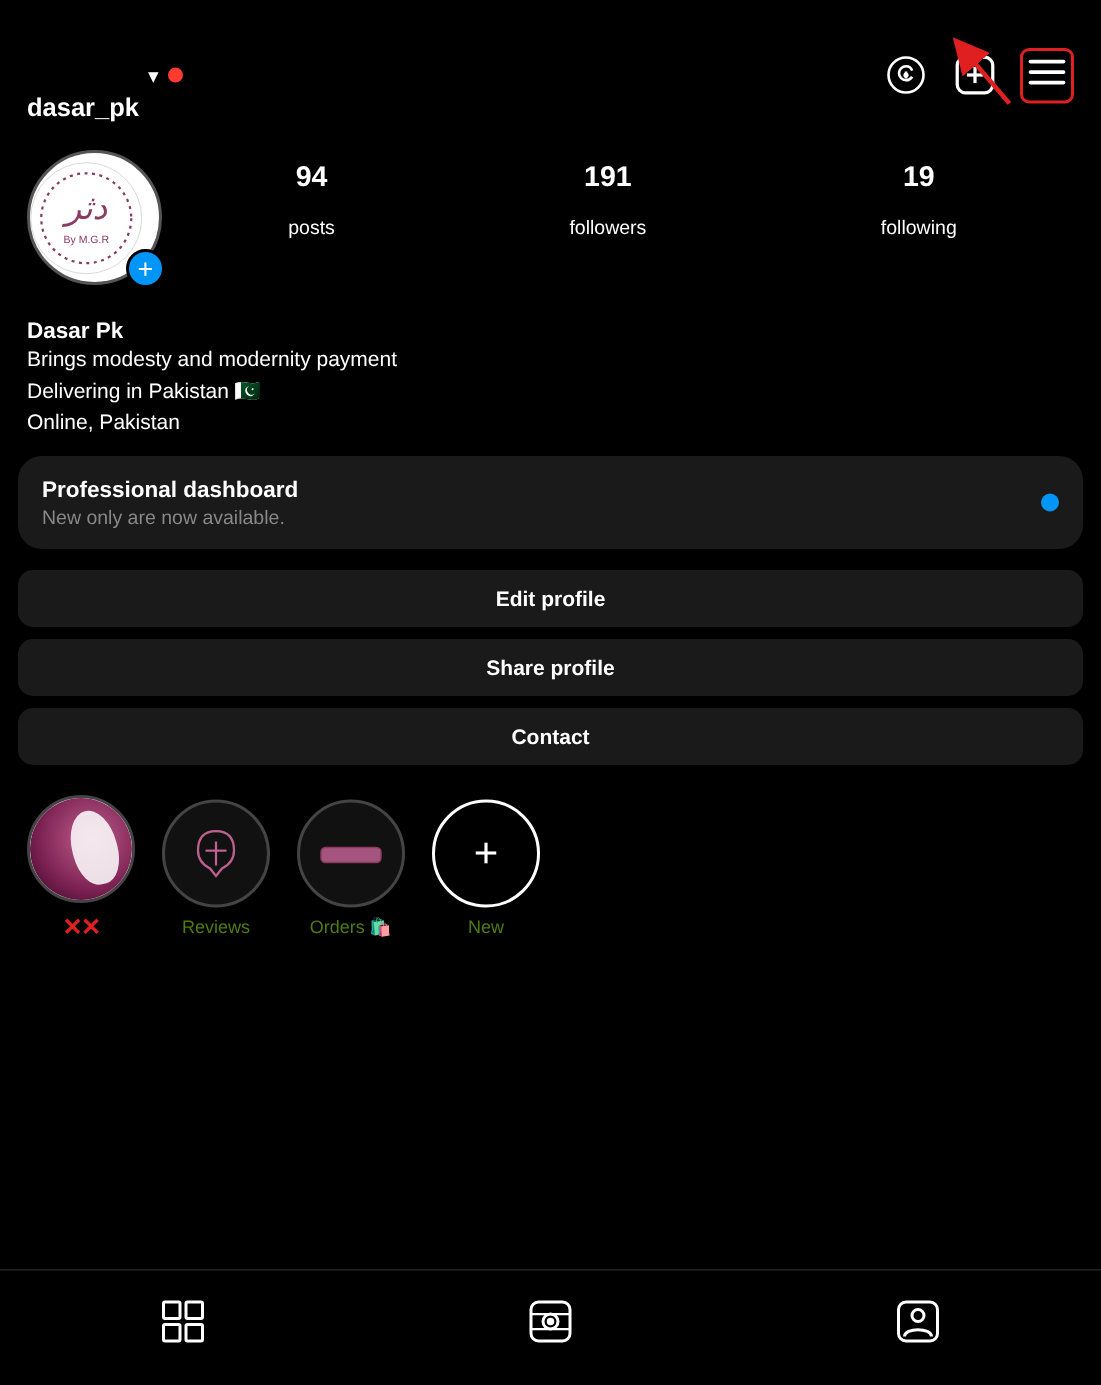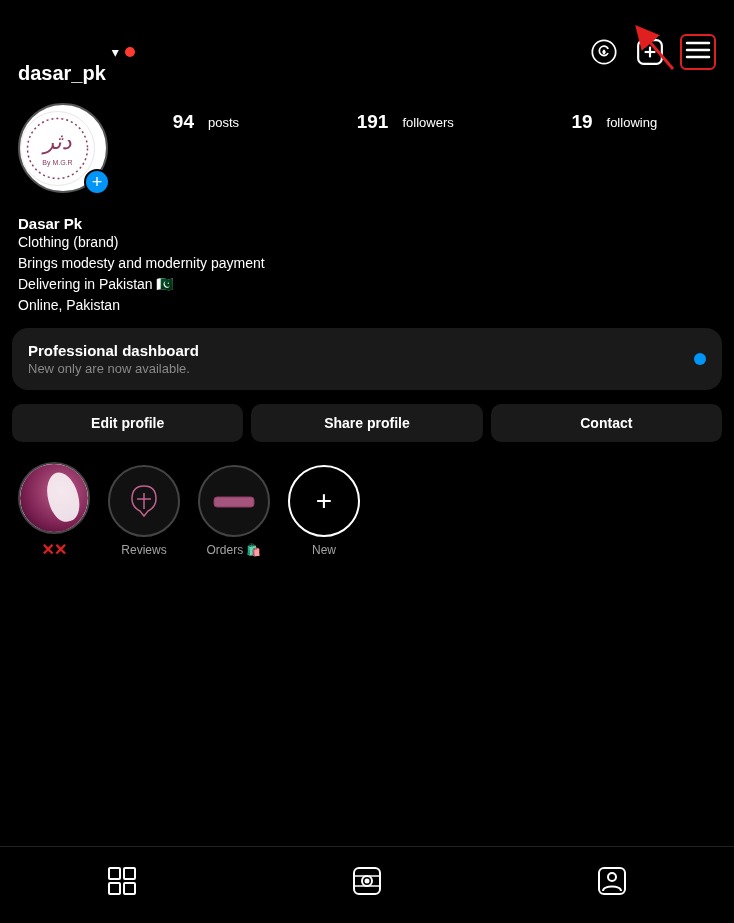--- a/index.html
+++ b/index.html
@@ -19,21 +19,21 @@
       align-items: center;
       justify-content: space-between;
       padding: 18px 18px 10px 18px;
     }
     .header-left {
       display: flex;
       align-items: center;
       gap: 6px;
     }
     .username {
-      font-size: 20px;
+      font-size: 17px;
       font-weight: 700;
       color: #fff;
       margin-top: 44px;
     }
     .chevron-down {
       color: #fff;
       font-size: 14px;
     }
     .online-dot {
       width: 10px;
@@ -121,21 +121,21 @@
     
     .stats-row {
       display: flex;
       flex: 1;
       justify-content: space-around;
       align-items: center;
       padding-top: 8px;
     }
     .stat-item {
       display: flex;
-      flex-direction: row;
+      flex-direction: column;
       align-items: center;
       gap: 14px;
       text-align: right;
     }
     .stat-number {
       font-size: 19px;
       font-weight: 700;
       color: #fff;
     }
     .stat-label {
@@ -186,20 +186,21 @@
       background: #0095f6;
       border-radius: 50%;
       flex-shrink: 0;
     }
 
     
     .action-buttons {
       display: flex;
       gap: 8px;
       padding: 0 12px 16px 12px;
+      flex-direction: column;
     }
     .action-btn {
       flex: 1;
       background: #1a1a1a;
       border: none;
       border-radius: 10px;
       color: #fff;
       font-size: 14px;
       font-weight: 600;
       padding: 11px 6px;
@@ -231,21 +232,21 @@
       align-items: center;
       justify-content: center;
       background: #111;
     }
     .highlight-circle.xx-circle {
       background: #fff;
       border: 2px solid #444;
     }
     .highlight-label {
       font-size: 12px;
-      color: #a3a3a3;
+      color: #4d7c0f;
       text-align: center;
     }
     .new-highlight-circle {
       width: 72px;
       height: 72px;
       border-radius: 50%;
       border: 2px solid #fff;
       display: flex;
       align-items: center;
       justify-content: center;
@@ -395,21 +396,20 @@
       </div>
       <div class="stat-item">
         <span class="stat-number">19</span>
         <span class="stat-label">following</span>
       </div>
     </div>
   </div>
 
   <div class="bio-section">
     <div class="bio-name">Dasar Pk</div>
-    <div class="bio-line">Clothing (brand)</div>
     <div class="bio-line">Brings modesty and modernity payment</div>
     <div class="bio-line">Delivering in Pakistan 🇵🇰</div>
     <div class="bio-line">Online, Pakistan</div>
   </div>
 
   <div class="pro-dashboard">
     <div class="pro-dashboard-text">
       <div class="pro-title">Professional dashboard</div>
       <div class="pro-subtitle">New only are now available.</div>
     </div>

